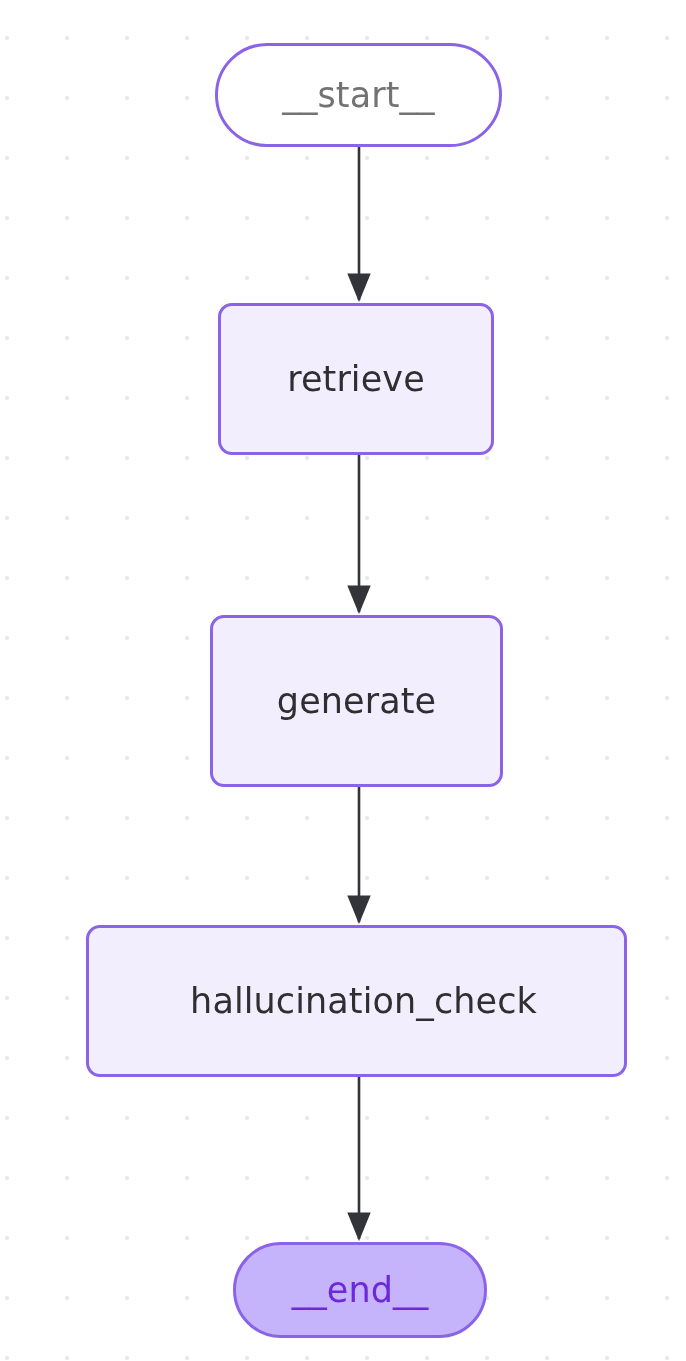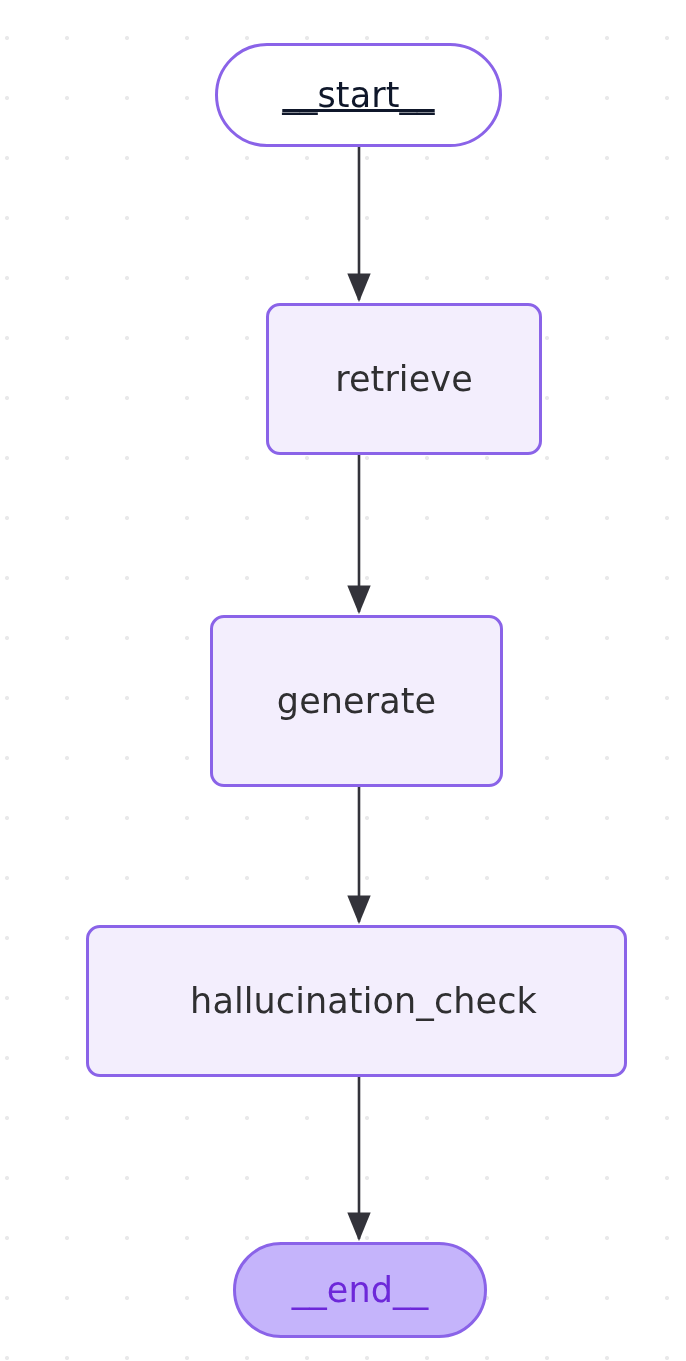--- a/index.html
+++ b/index.html
@@ -79,23 +79,23 @@
     <g id="edges-group" stroke="#33333a" stroke-width="2.6" fill="none">
         <line x1="359" y1="147" x2="359" y2="300" stroke="#33333a" marker-end="url(#arrowhead)"></line>
         <line x1="359" y1="455" x2="359" y2="612" stroke="#33333a" marker-end="url(#arrowhead)"></line>
         <line x1="359" y1="767" x2="359" y2="922" stroke="#33333a" marker-end="url(#arrowhead)"></line>
         <line x1="359" y1="1077" x2="359" y2="1239" stroke="#33333a" marker-end="url(#arrowhead)"></line>
       </g>
   </svg>
 
   <div id="nodes-group">
       <div class="node terminal fill-white" style="left: 215px; top: 43px; width: 287px; height: 104px; border-color: rgb(138, 99, 232);">
-        <span class="node-label" style="color: #0f172a; text-decoration: underline;">__start__</span>
+        <span class="node-label" style="color: #737373;">__start__</span>
       </div>
-      <div class="node step fill-light" style="left: 218px; top: 303px; width: 276px; height: 152px; border-color: rgb(138, 99, 232); margin-left: 48px;">
+      <div class="node step fill-light" style="left: 218px; top: 303px; width: 276px; height: 152px; border-color: rgb(138, 99, 232);">
         <span class="node-label" style="color: rgb(47, 47, 49);">retrieve</span>
       </div>
       <div class="node step fill-light" style="left: 210px; top: 615px; width: 293px; height: 172px; border-color: rgb(138, 99, 232);">
         <span class="node-label" style="color: rgb(47, 47, 49);">generate</span>
       </div>
       <div class="node step fill-light" style="left: 86px; top: 925px; width: 541px; height: 152px; border-color: rgb(138, 99, 232); padding-left: 14px;">
         <span class="node-label" style="color: rgb(47, 47, 49);">hallucination_check</span>
       </div>
       <div class="node terminal fill-solid" style="left: 233px; top: 1242px; width: 254px; height: 96px; border-color: rgb(138, 99, 232);">
         <span class="node-label" style="color: #6d28d9;">__end__</span>

